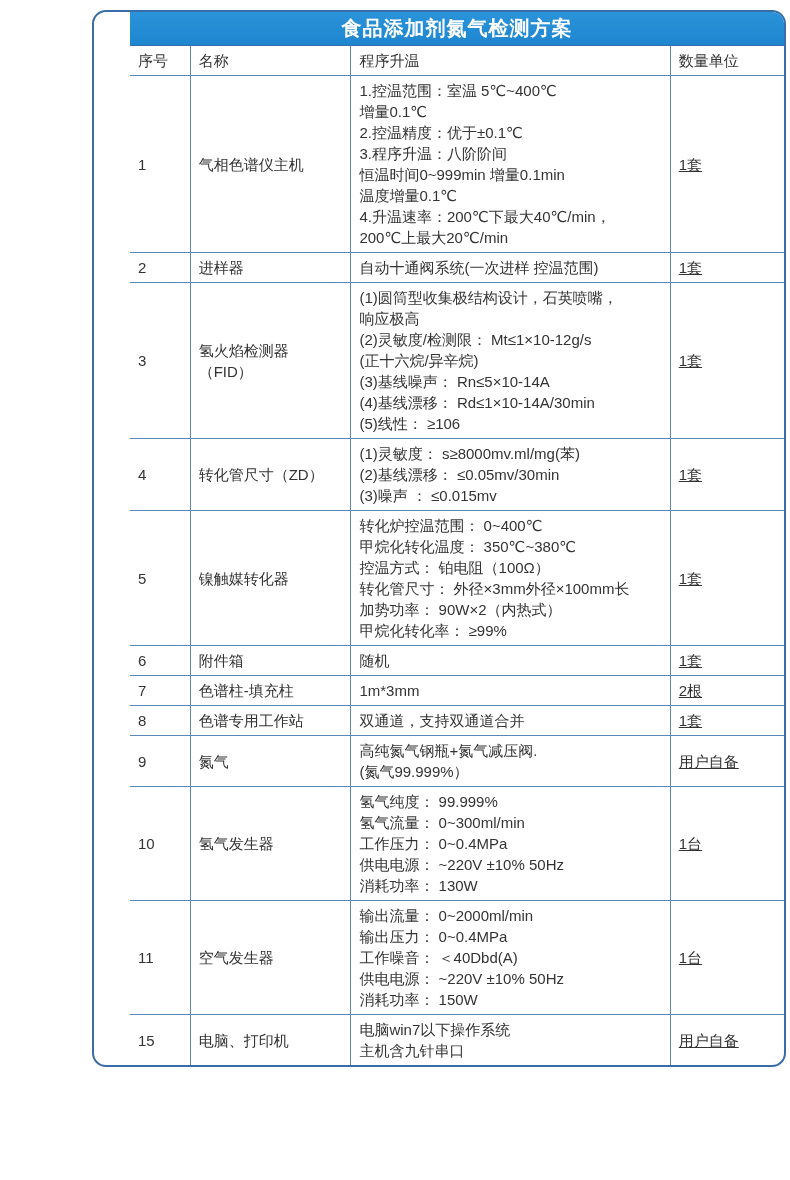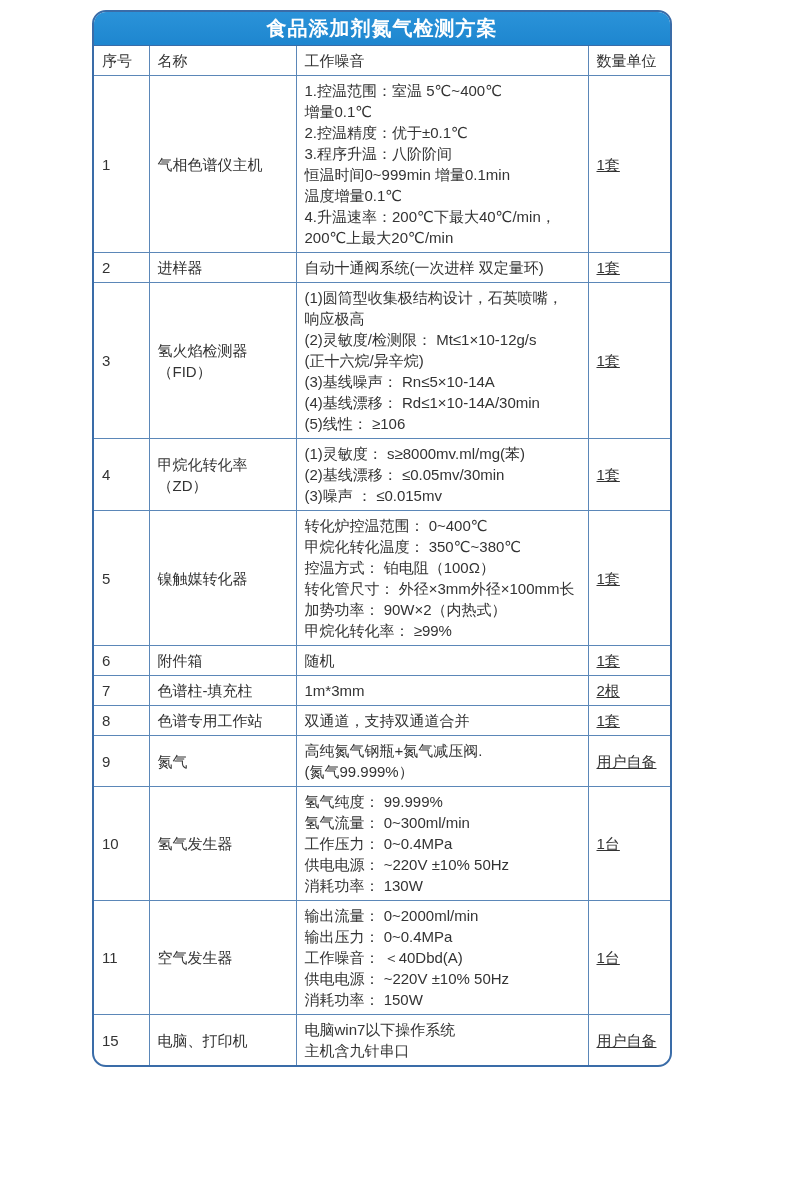--- a/index.html
+++ b/index.html
@@ -11,23 +11,23 @@
     --title-text:#ffffff;
   }
   *{box-sizing:border-box;}
   html,body{margin:0;padding:0;}
   body{
     width:790px;height:1180px;background:#ffffff;
     font-family:"Liberation Sans","DejaVu Sans",sans-serif;
     color:var(--text);position:relative;
   }
   .card{
-    position:absolute;left:92px;top:10px;width:580px;
+    position:absolute;left:92px;top:10px;width:694px;
     background:#ffffff;border:2px solid var(--card-border);
-    border-radius:14px;overflow:hidden;
+    border-radius:14px;overflow:hidden;padding-left:36px;
   }
   .title-bar{
     background:linear-gradient(180deg,var(--title-bar-2) 0%,var(--title-bar) 100%);
     color:var(--title-text);font-weight:bold;font-size:20px;
     text-align:center;padding:5px 0 6px 0;line-height:22px;
     border-bottom:1px solid var(--card-border);
     letter-spacing:1px;
   }
   table.spec{
     width:100%;border-collapse:collapse;table-layout:fixed;
@@ -59,21 +59,21 @@
     <colgroup>
       <col class="col-no">
         <col class="col-name">
         <col class="col-spec">
         <col class="col-qty">
     </colgroup>
     <thead>
       <tr>
         <th class="c-no">序号</th>
         <th class="c-name">名称</th>
-        <th class="c-spec">工作噪音</th>
+        <th class="c-spec">程序升温</th>
         <th class="c-qty">数量单位</th>
       </tr>
     </thead>
     <tbody id="rows">
   <tr>
     <td class="c-no">1</td>
     <td class="c-name">气相色谱仪主机</td>
     <td class="c-spec">1.控温范围：室温 5℃~400℃
 增量0.1℃
 2.控温精度：优于±0.1℃
@@ -81,40 +81,40 @@
 恒温时间0~999min 增量0.1min
 温度增量0.1℃
 4.升温速率：200℃下最大40℃/min，
 200℃上最大20℃/min</td>
     <td class="c-qty">1套</td>
   </tr>
 
   <tr>
     <td class="c-no">2</td>
     <td class="c-name">进样器</td>
-    <td class="c-spec">自动十通阀系统(一次进样 双定量环)</td>
+    <td class="c-spec">自动十通阀系统(一次进样 控温范围)</td>
     <td class="c-qty">1套</td>
   </tr>
 
   <tr>
     <td class="c-no">3</td>
     <td class="c-name">氢火焰检测器（FID）</td>
     <td class="c-spec">(1)圆筒型收集极结构设计，石英喷嘴，
 响应极高
 (2)灵敏度/检测限： Mt≤1×10-12g/s
 (正十六烷/异辛烷)
 (3)基线噪声： Rn≤5×10-14A
 (4)基线漂移： Rd≤1×10-14A/30min
 (5)线性： ≥106</td>
     <td class="c-qty">1套</td>
   </tr>
 
   <tr>
     <td class="c-no">4</td>
-    <td class="c-name">甲烷化转化率（ZD）</td>
+    <td class="c-name">转化管尺寸（ZD）</td>
     <td class="c-spec">(1)灵敏度： s≥8000mv.ml/mg(苯)
 (2)基线漂移： ≤0.05mv/30min
 (3)噪声 ： ≤0.015mv</td>
     <td class="c-qty">1套</td>
   </tr>
 
   <tr>
     <td class="c-no">5</td>
     <td class="c-name">镍触媒转化器</td>
     <td class="c-spec">转化炉控温范围： 0~400℃

